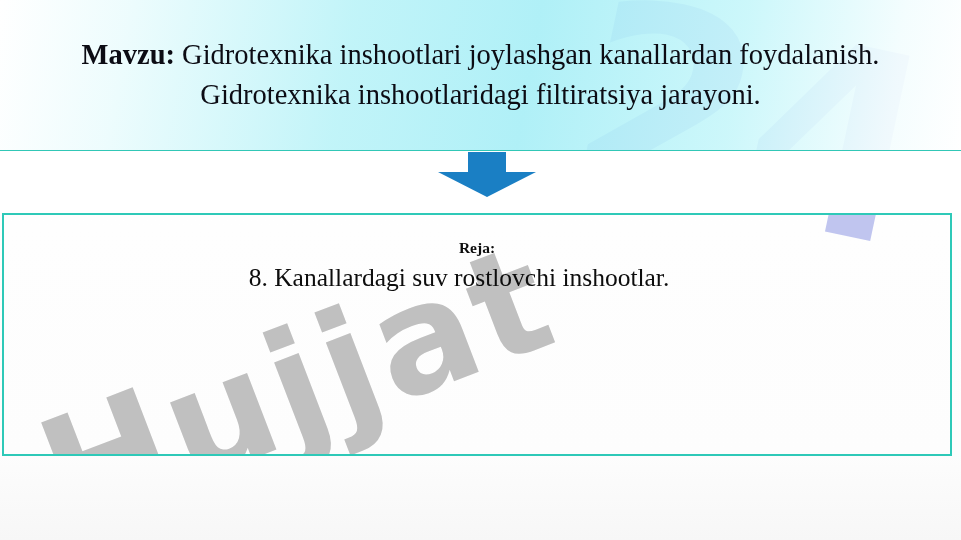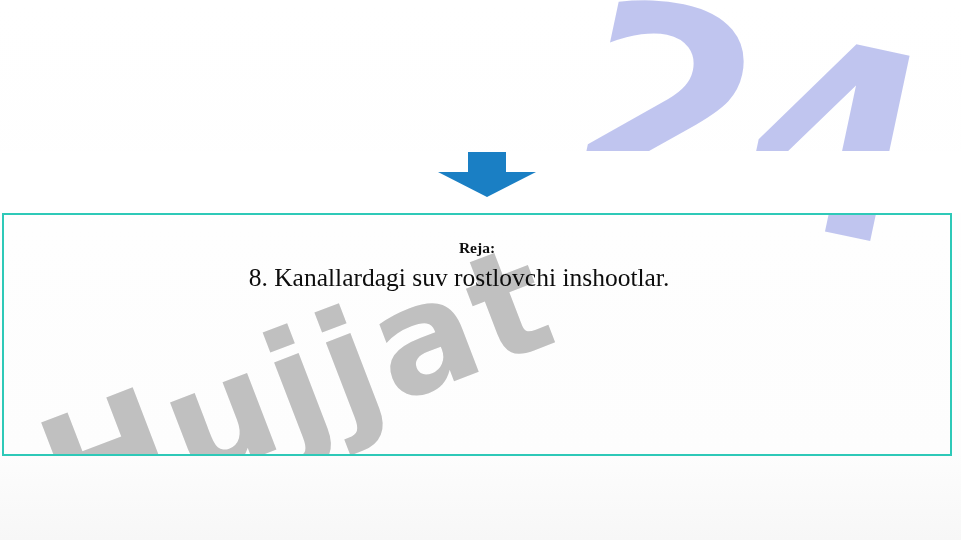--- a/index.html
+++ b/index.html
@@ -168,20 +168,25 @@
 </style>
 </head>
 <body>
 
 <div id="slide">
 
   <div class="wm-layer">
     <div class="wm-24">24</div>
   </div>
 
+  <div class="title-panel">
+    <div class="title-text">
+      <span class="lead">Mavzu:</span><span> Gidrotexnika inshootlari joylashgan kanallardan foydalanish. Gidrotexnika inshootlaridagi filtiratsiya jarayoni.</span>
+    </div>
+  </div>
 
   <div class="arrow-zone">
     <div class="arrow-down">
       <svg viewBox="0 0 100 46" width="100" height="46" aria-hidden="true">
         <polygon points="31,0 69,0 69,20 99,20 50,45 1,20 31,20" fill="#1a7fc4"></polygon>
       </svg>
     </div>
   </div>
 
   <div class="body-panel">

